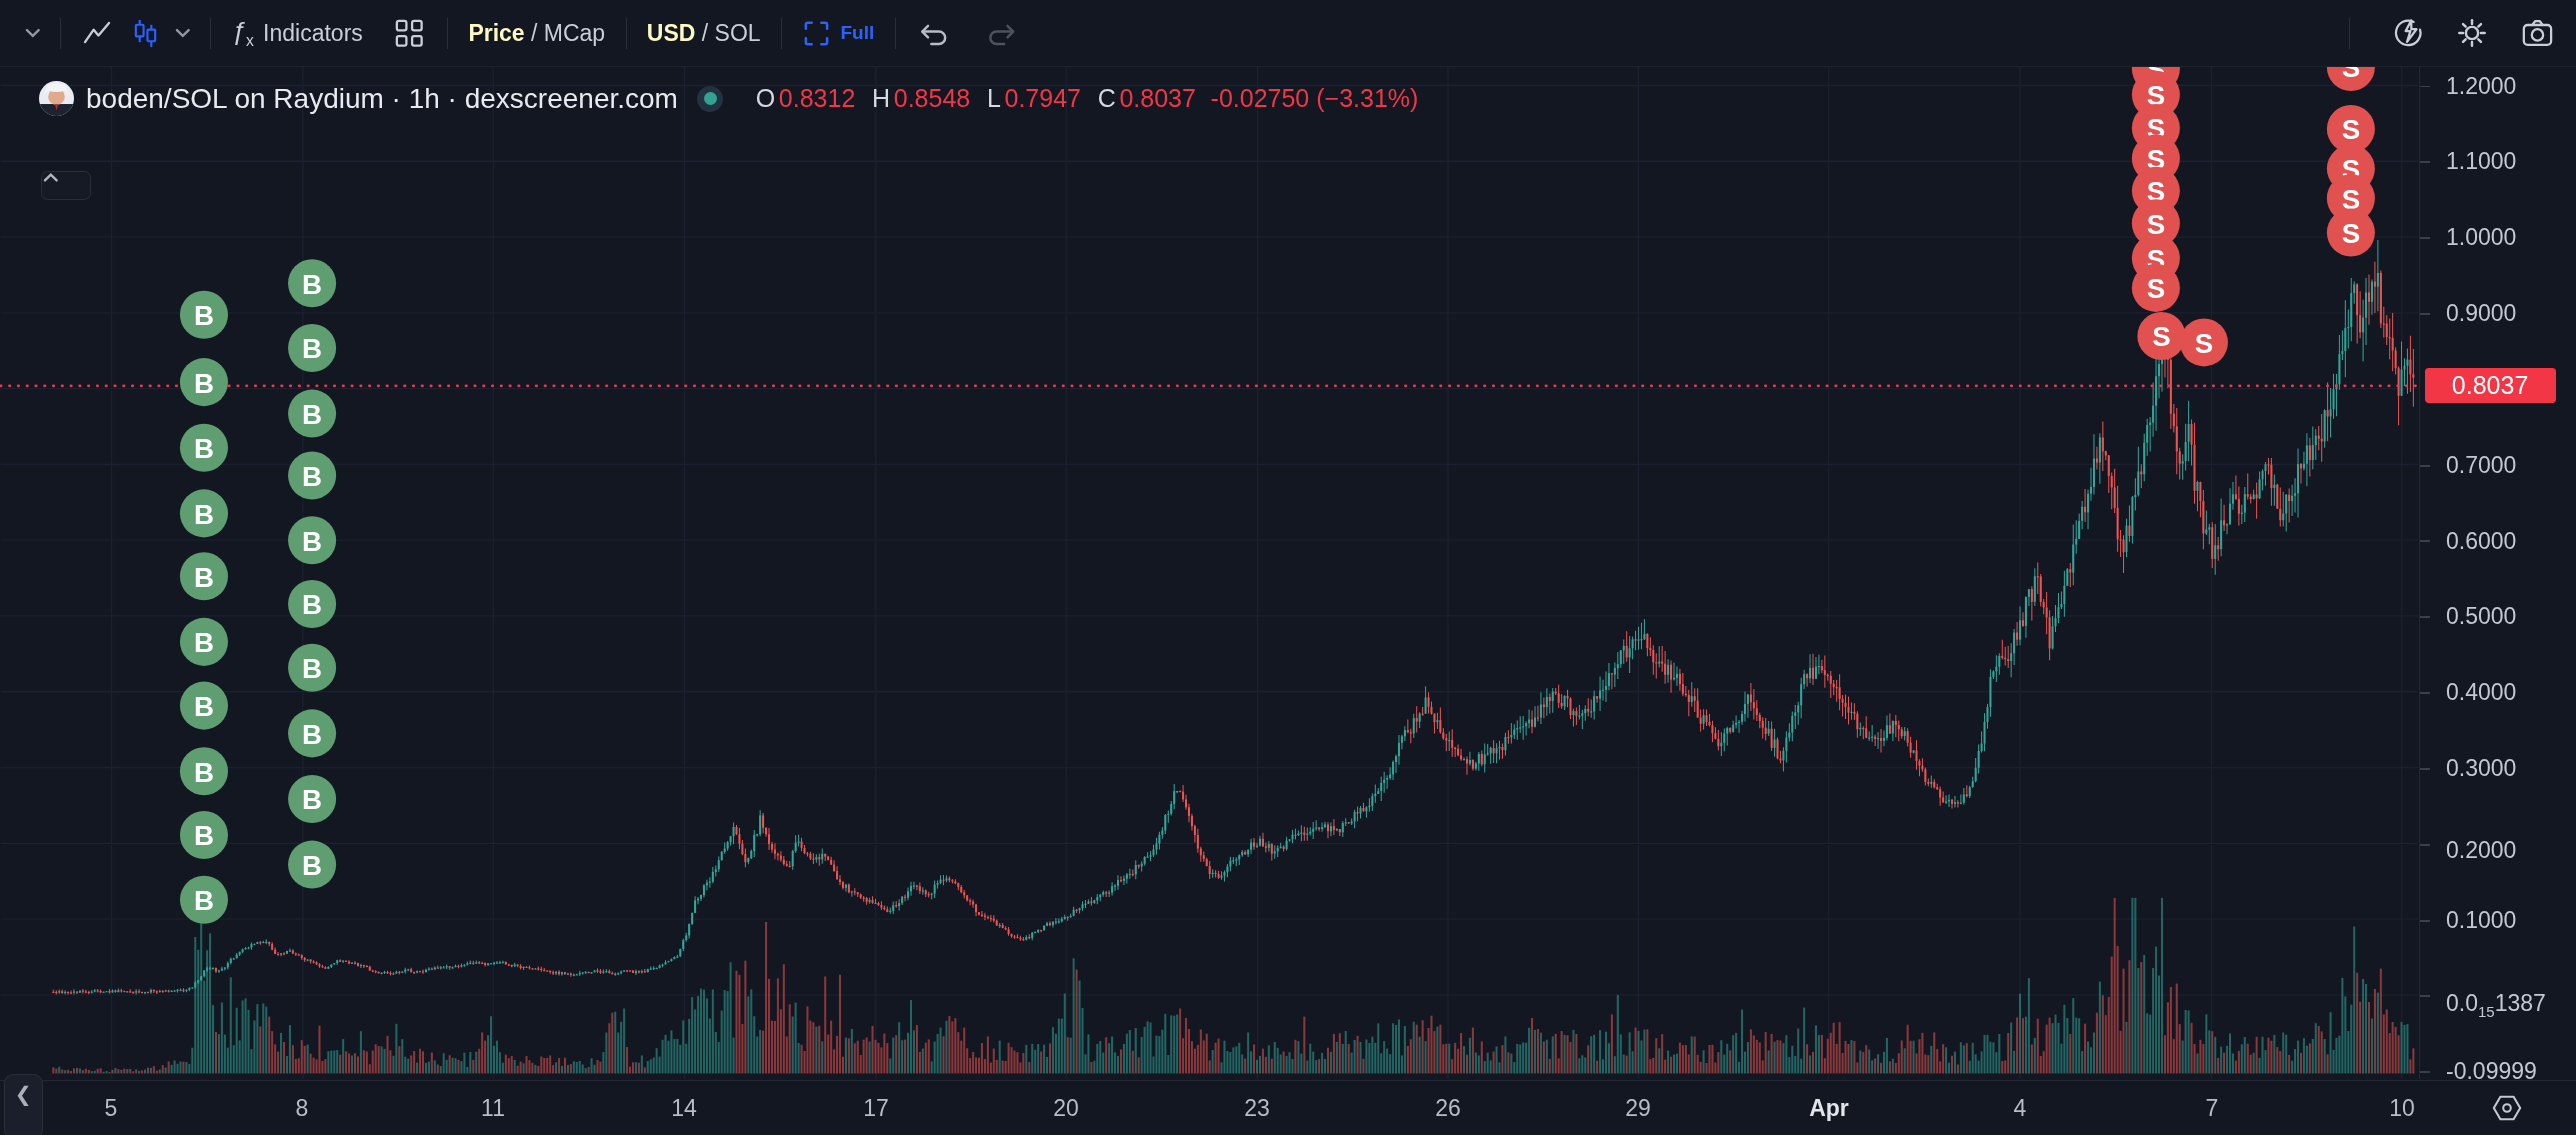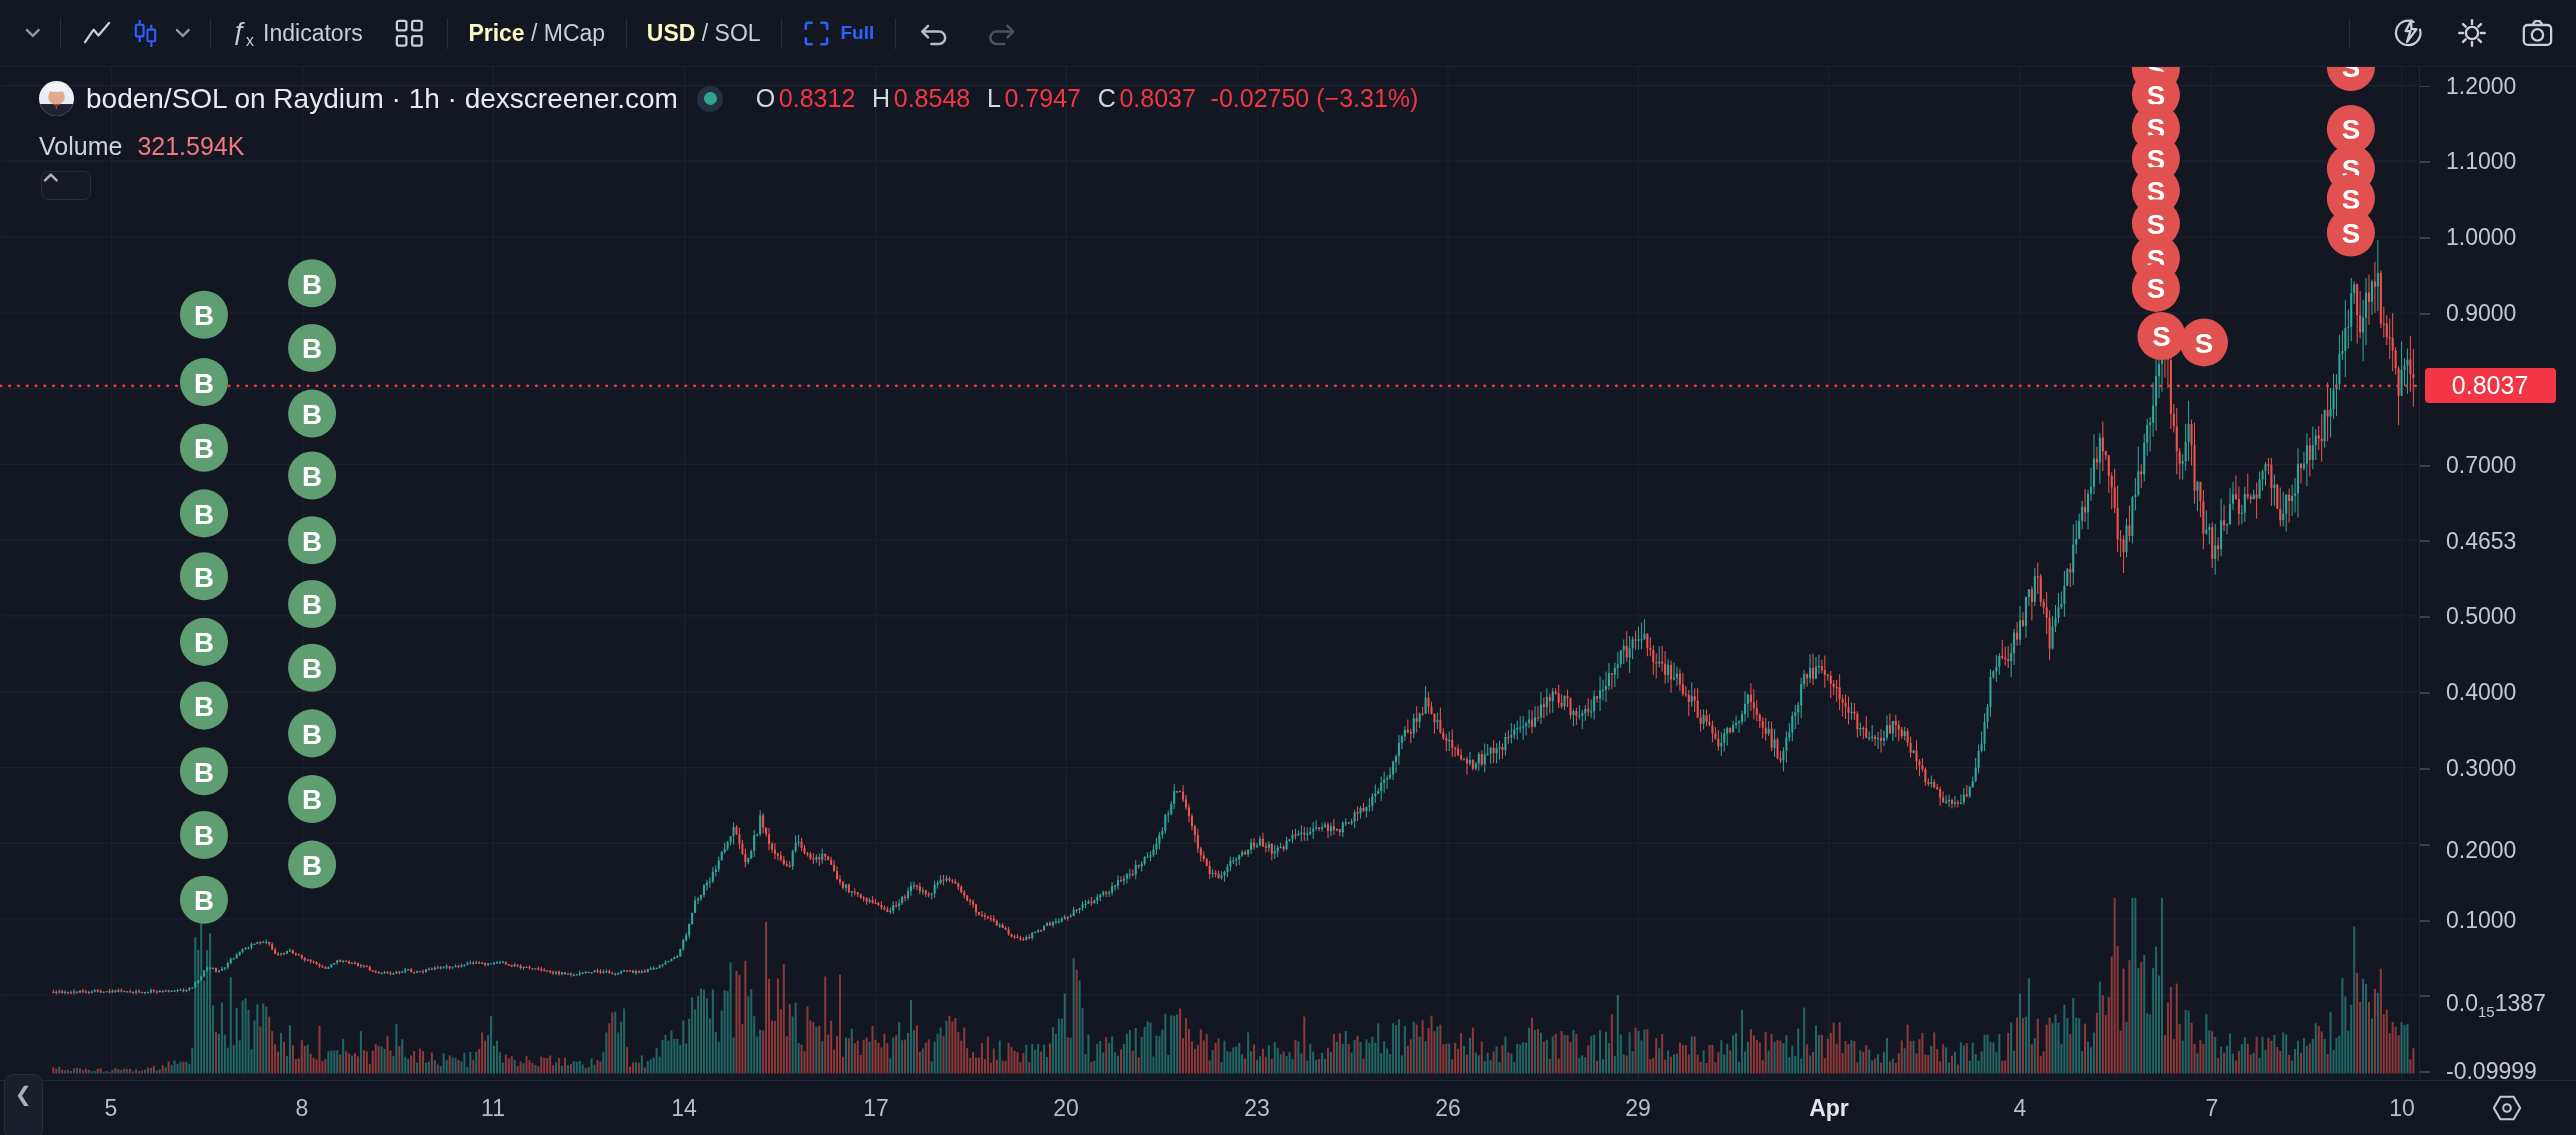--- a/index.html
+++ b/index.html
@@ -2762,45 +2762,41 @@
           <span class="v">0.8312</span>
         <span class="k">H</span>
           <span class="v">0.8548</span>
         <span class="k">L</span>
           <span class="v">0.7947</span>
         <span class="k">C</span>
           <span class="v">0.8037</span>
         <span class="chg">-0.02750 (−3.31%)</span>
       </span>
     </div>
-    <div class="legend-row2">
-      <span class="vol-label">Volume</span>
-      <span class="vol-value">321.594K</span>
-    </div>
   </div>
   <div class="collapse-btn">
     <svg width="17.6" height="11" viewBox="0 0 18 11" fill="none" stroke="currentColor" stroke-width="2.4" stroke-linecap="round">
         <path d="M3 8.5 L9 2.5 L15 8.5"></path>
       </svg>
   </div>
 </div>
 
 <div class="price-axis" id="price-axis">
   <div class="price-badge" id="price-badge" style="top: 301px;">0.8037</div>
 <div class="plabel" style="top: 4.6px;">1.2000</div>
     <div class="ptick" style="top: 18.5px;"></div>
     <div class="plabel" style="top: 80px;">1.1000</div>
     <div class="ptick" style="top: 94px;"></div>
     <div class="plabel" style="top: 156px;">1.0000</div>
     <div class="ptick" style="top: 170px;"></div>
     <div class="plabel" style="top: 232px;">0.9000</div>
     <div class="ptick" style="top: 246px;"></div>
     <div class="plabel" style="top: 384px;">0.7000</div>
     <div class="ptick" style="top: 398px;"></div>
-    <div class="plabel" style="top: 460px;">0.4653</div>
+    <div class="plabel" style="top: 460px;">0.6000</div>
     <div class="ptick" style="top: 473px;"></div>
     <div class="plabel" style="top: 535px;">0.5000</div>
     <div class="ptick" style="top: 549px;"></div>
     <div class="plabel" style="top: 611px;">0.4000</div>
     <div class="ptick" style="top: 625px;"></div>
     <div class="plabel" style="top: 687px;">0.3000</div>
     <div class="ptick" style="top: 701px;"></div>
     <div class="plabel" style="top: 763px; margin-top: 6px;">0.2000</div>
     <div class="ptick" style="top: 777px;"></div>
     <div class="plabel" style="top: 839px;">0.1000</div>

